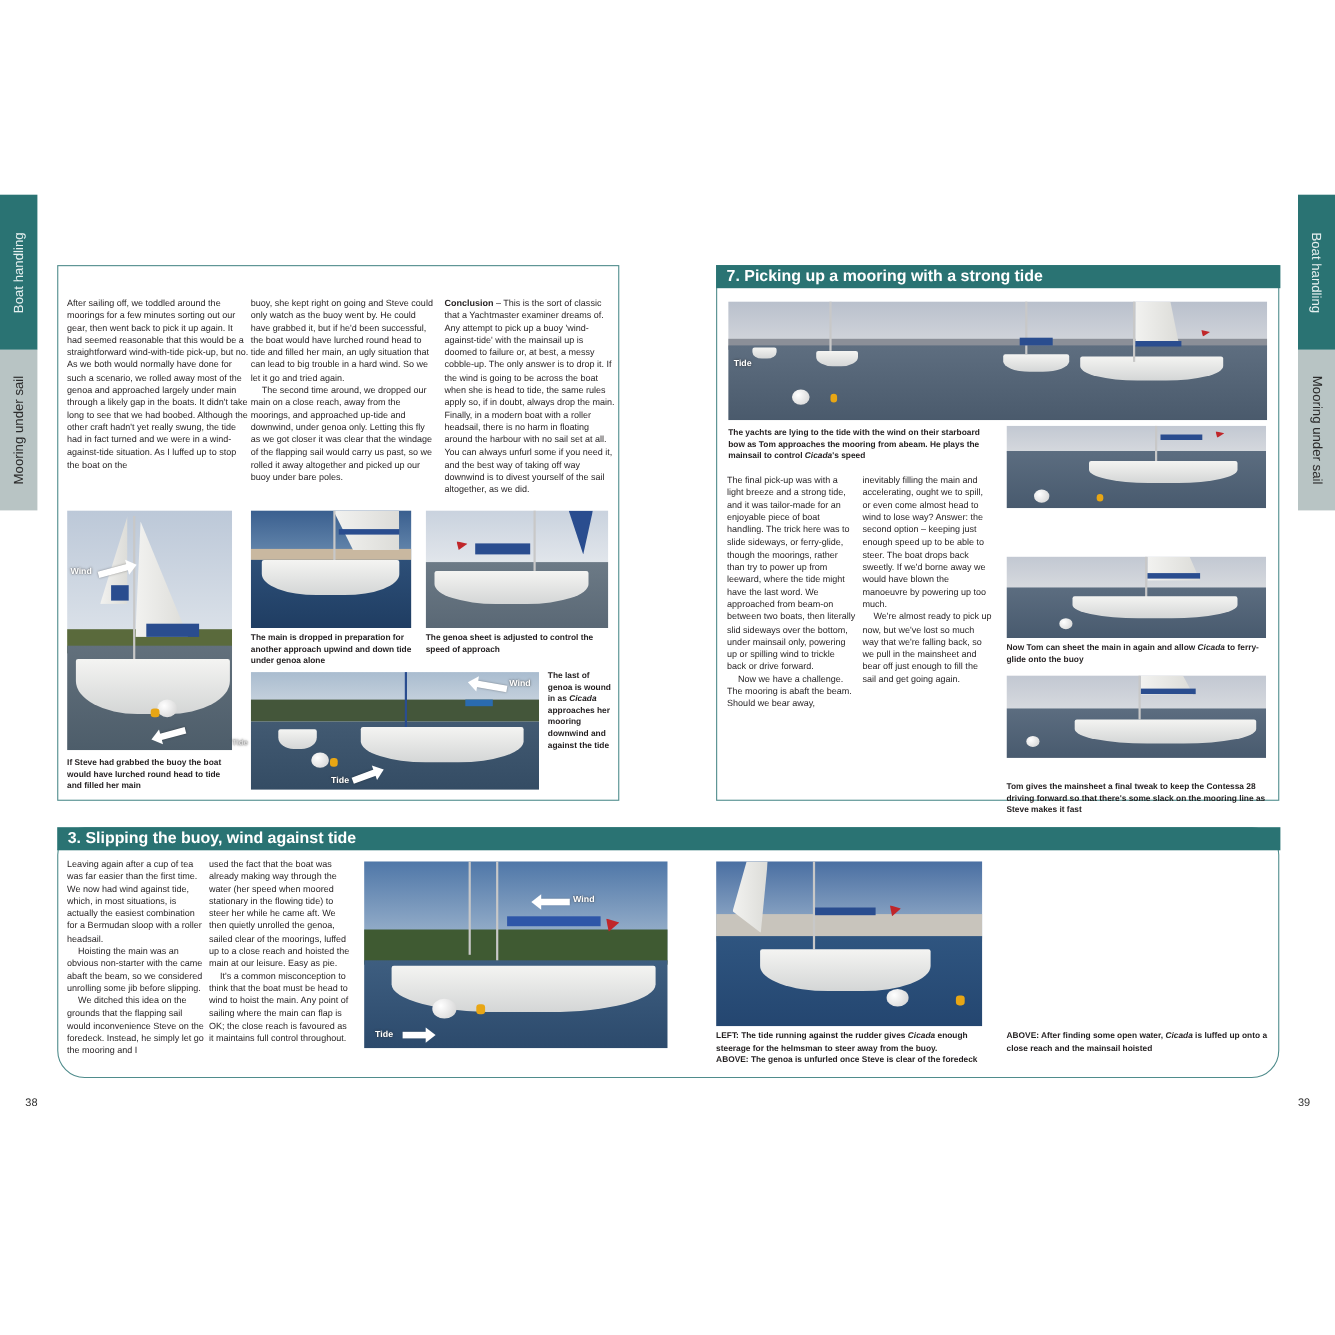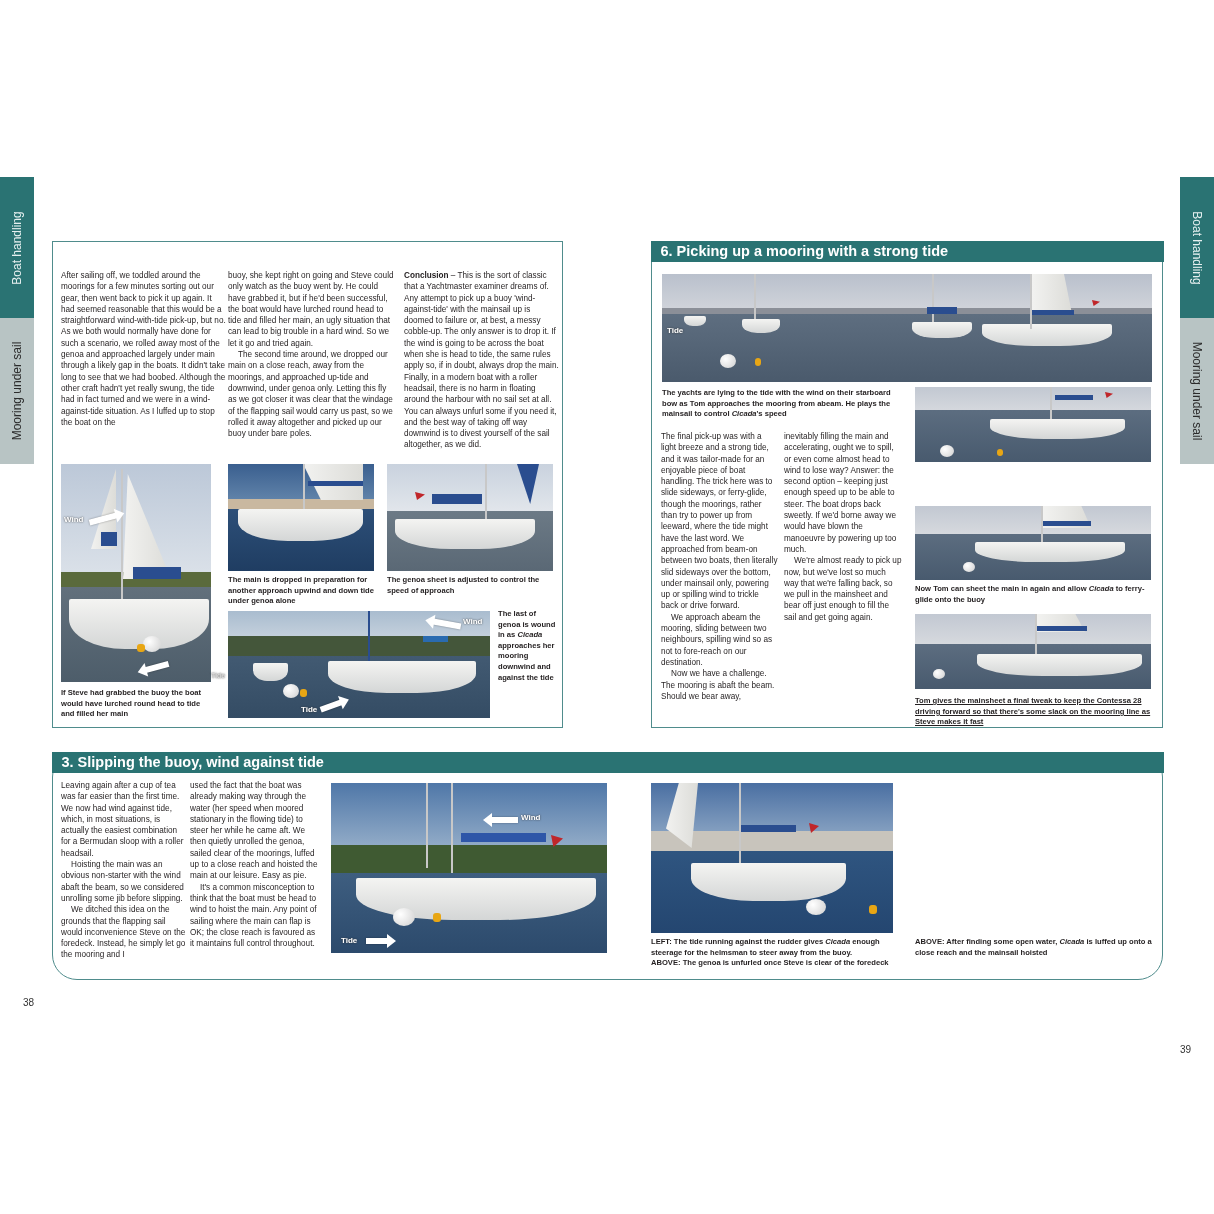--- a/index.html
+++ b/index.html
@@ -146,21 +146,21 @@
     <div class="arrow left" style="left:205px; top:10px; width:28px; transform:rotate(10deg);"></div>
     <div class="arrow-label" style="left:73px; top:94px;">Tide</div>
     <div class="arrow right" style="left:92px; top:92px; width:22px; transform:rotate(-20deg);"></div>
   </div>
   <div class="caption" style="left:445px; top:367px; width:60px;">
     <span>The last of genoa is wound in as </span><i>Cicada</i><span> approaches her mooring downwind and against the tide</span>
   </div>
 </div>
 
 <div class="box" style="left:651px; top:241px; width:512px; height:487px;">
-  <div class="box-header">6. Picking up a mooring with a strong tide</div>
+  <div class="box-header">7. Picking up a mooring with a strong tide</div>
 
   <div class="photo" style="left:10px; top:32px; width:490px; height:108px;">
     <div class="sky" style="height:40px; background:linear-gradient(#b9c0cc,#d3d6dc);"></div>
     <div class="shore" style="top:34px; height:10px; background:#8b8f98;"></div>
     <div class="water" style="height:68px; background:linear-gradient(#5e6e80,#4a5a6c);"></div>
     <div class="hull" style="left:22px; top:42px; width:22px; height:10px;"></div>
     <div class="hull" style="left:80px; top:45px; width:38px; height:14px;"></div>
     <div class="mast" style="left:92px; top:0; height:45px;"></div>
     <div class="hull" style="left:250px; top:48px; width:60px; height:16px;"></div>
     <div class="mast" style="left:270px; top:0; height:48px;"></div>
@@ -173,21 +173,20 @@
     <div class="buoy" style="left:58px; top:80px; width:16px; height:14px;"></div>
     <div class="ybuoy" style="left:93px; top:84px; width:6px; height:8px;"></div>
     <div class="arrow-label" style="left:5px; top:52px;">Tide</div>
   </div>
   <div class="caption" style="left:10px; top:146px; width:245px;">
     <span>The yachts are lying to the tide with the wind on their starboard bow as Tom approaches the mooring from abeam. He plays the mainsail to control </span><i>Cicada</i><span>'s speed</span>
   </div>
 
   <div class="col" style="left:9px; top:189px; width:117px;">
     <p>The final pick-up was with a light breeze and a strong tide, and it was tailor-made for an enjoyable piece of boat handling. The trick here was to slide sideways, or ferry-glide, though the moorings, rather than try to power up from leeward, where the tide might have the last word. We approached from beam-on between two boats, then literally slid sideways over the bottom, under mainsail only, powering up or spilling wind to trickle back or drive forward.</p>
-    <p class="indent">We approach abeam the mooring, sliding between two neighbours, spilling wind so as not to fore-reach on our destination.</p>
     <p class="indent">Now we have a challenge. The mooring is abaft the beam. Should we bear away,</p>
   </div>
   <div class="col" style="left:132px; top:189px; width:118px;">
     <p>inevitably filling the main and accelerating, ought we to spill, or even come almost head to wind to lose way? Answer: the second option – keeping just enough speed up to be able to steer. The boat drops back sweetly. If we'd borne away we would have blown the manoeuvre by powering up too much.</p>
     <p class="indent">We're almost ready to pick up now, but we've lost so much way that we're falling back, so we pull in the mainsheet and bear off just enough to fill the sail and get going again.</p>
   </div>
 
   <div class="photo" style="left:263px; top:145px; width:236px; height:75px;">
     <div class="sky" style="height:25px; background:linear-gradient(#c2c8d2,#d6d9de);"></div>
     <div class="water" style="height:52px; background:linear-gradient(#5c6d80,#485a6e);"></div>
@@ -214,29 +213,29 @@
 
   <div class="photo" style="left:263px; top:372px; width:236px; height:75px;">
     <div class="sky" style="height:30px; background:linear-gradient(#c2c8d2,#d6d9de);"></div>
     <div class="water" style="height:45px; background:linear-gradient(#5c6d80,#485a6e);"></div>
     <div class="sail" style="left:122px; top:0; width:48px; height:18px; clip-path:polygon(0 0,80% 0,100% 100%,0 100%);"></div>
     <div class="cover" style="left:122px; top:12px; width:50px; height:5px;"></div>
     <div class="mast" style="left:120px; top:0; height:40px;"></div>
     <div class="hull" style="left:62px; top:40px; width:165px; height:22px;"></div>
     <div class="buoy" style="left:18px; top:55px; width:12px; height:10px;"></div>
   </div>
-  <div class="caption" style="left:263px; top:454px; width:236px;text-decoration:underline;">Tom gives the mainsheet a final tweak to keep the Contessa 28 driving forward so that there's some slack on the mooring line as Steve makes it fast</div>
+  <div class="caption" style="left:263px; top:468px; width:236px;">Tom gives the mainsheet a final tweak to keep the Contessa 28 driving forward so that there's some slack on the mooring line as Steve makes it fast</div>
 </div>
 
 <div class="box" style="left:52px; top:752px; width:1111px; height:228px;border-radius:25px;">
   <div class="box-header">3. Slipping the buoy, wind against tide</div>
 
   <div class="col" style="left:8px; top:27px; width:125px;">
     <p>Leaving again after a cup of tea was far easier than the first time. We now had wind against tide, which, in most situations, is actually the easiest combination for a Bermudan sloop with a roller headsail.</p>
-    <p class="indent">Hoisting the main was an obvious non-starter with the wind abaft the beam, so we considered unrolling some jib before slipping.</p>
+    <p class="indent">Hoisting the main was an obvious non-starter with the came abaft the beam, so we considered unrolling some jib before slipping.</p>
     <p class="indent">We ditched this idea on the grounds that the flapping sail would inconvenience Steve on the foredeck. Instead, he simply let go the mooring and I</p>
   </div>
   <div class="col" style="left:137px; top:27px; width:128px;">
     <p>used the fact that the boat was already making way through the water (her speed when moored stationary in the flowing tide) to steer her while he came aft. We then quietly unrolled the genoa, sailed clear of the moorings, luffed up to a close reach and hoisted the main at our leisure. Easy as pie.</p>
     <p class="indent">It's a common misconception to think that the boat must be head to wind to hoist the main. Any point of sailing where the main can flap is OK; the close reach is favoured as it maintains full control throughout.</p>
   </div>
 
   <div class="photo" style="left:278px; top:30px; width:276px; height:170px;">
     <div class="sky" style="height:92px; background:linear-gradient(#4f77a8,#b0c3d6);"></div>
     <div class="shore" style="top:62px; height:32px; background:#3f5a32;"></div>
@@ -270,13 +269,13 @@
     <span>LEFT: The tide running against the rudder gives </span><i>Cicada</i><span> enough steerage for the helmsman to steer away from the buoy.</span><br>
     <span>ABOVE: The genoa is unfurled once Steve is clear of the foredeck</span>
   </div>
 
   <div class="caption" style="left:862px; top:184px; width:240px;">
     <span>ABOVE: After finding some open water, </span><i>Cicada</i><span> is luffed up onto a close reach and the mainsail hoisted</span>
   </div>
 </div>
 
 <div class="page-num" style="left:23px; top:997px;">38</div>
-<div class="page-num" style="left:1180px; top:997px;margin-top:47px;">39</div>
+<div class="page-num" style="left:1180px; top:997px;">39</div>
 
 </body></html>

